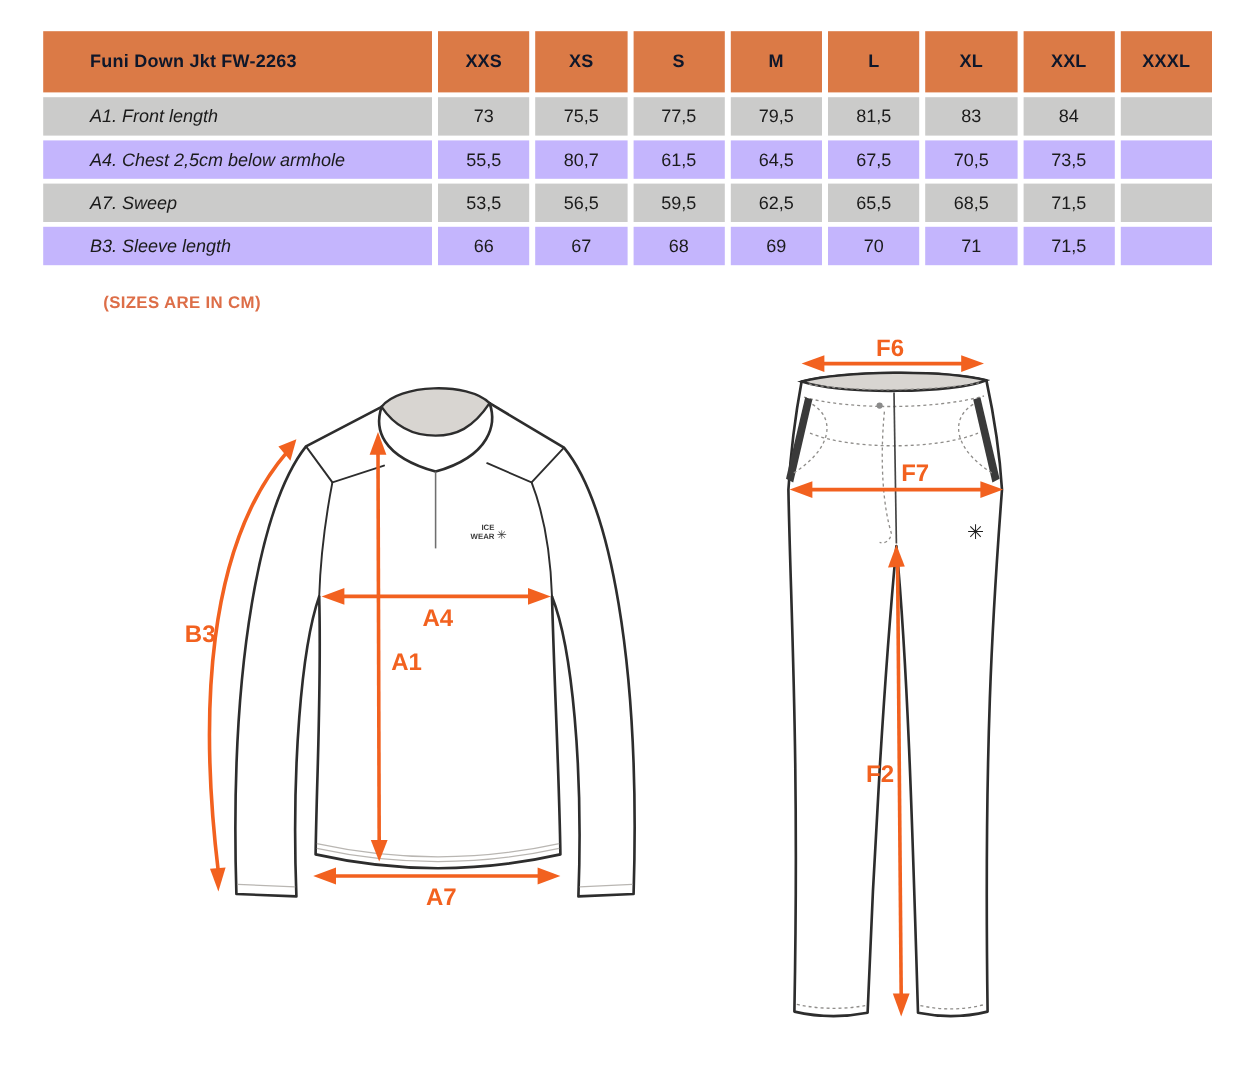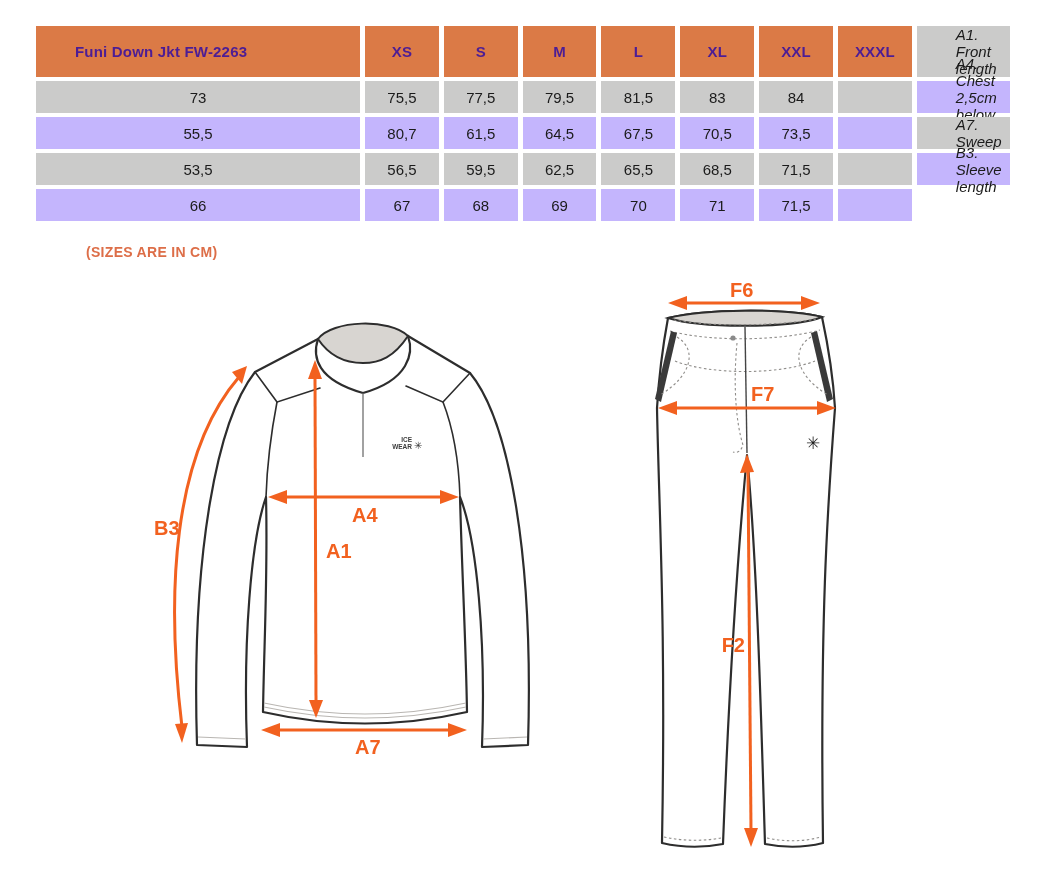--- a/index.html
+++ b/index.html
@@ -9,21 +9,21 @@
   }
   
   .size-table{
     position:absolute;left:36px;top:26px;width:974px;
     display:grid;
     grid-template-columns:324px repeat(8,1fr);
     grid-template-rows:51px repeat(4,32px);
     gap:4px 5px;
   }
   .hcell{
-    background:#DB7A46;color:#4c1d95;font-weight:bold;font-size:15px;
+    background:#DB7A46;color:#0f172a;font-weight:bold;font-size:15px;
     display:flex;align-items:center;justify-content:center;letter-spacing:.2px;
   }
   .hcell.title{justify-content:flex-start;padding-left:39px;}
   .cell{
     display:flex;align-items:center;justify-content:center;
     font-size:15px;color:#1b1b1b;
   }
   .cell.label{justify-content:flex-start;padding-left:39px;font-style:italic;}
   .bg-dark{background:#CBCBCA;}
   .bg-light{background:#c4b5fd;}
@@ -43,20 +43,21 @@
   .arrow{stroke:#F2611F;stroke-width:3;fill:none;}
   .ahead{fill:#F2611F;stroke:none;}
   .alabel{fill:#F2611F;font-weight:bold;font-size:20px;font-family:"Liberation Sans",sans-serif;}
   .logo-text{fill:#3c3c3c;font-weight:bold;font-family:"Liberation Sans",sans-serif;}
 </style>
 </head>
 <body>
 
 <div class="size-table">
   <div class="hcell title">Funi Down Jkt FW-2263</div>
+  <div class="hcell">XXS</div>
   <div class="hcell">XS</div>
   <div class="hcell">S</div>
   <div class="hcell">M</div>
   <div class="hcell">L</div>
   <div class="hcell">XL</div>
   <div class="hcell">XXL</div>
   <div class="hcell">XXXL</div>
 
   <div class="cell label bg-dark">A1. Front length</div>
   <div class="cell bg-dark">73</div>

